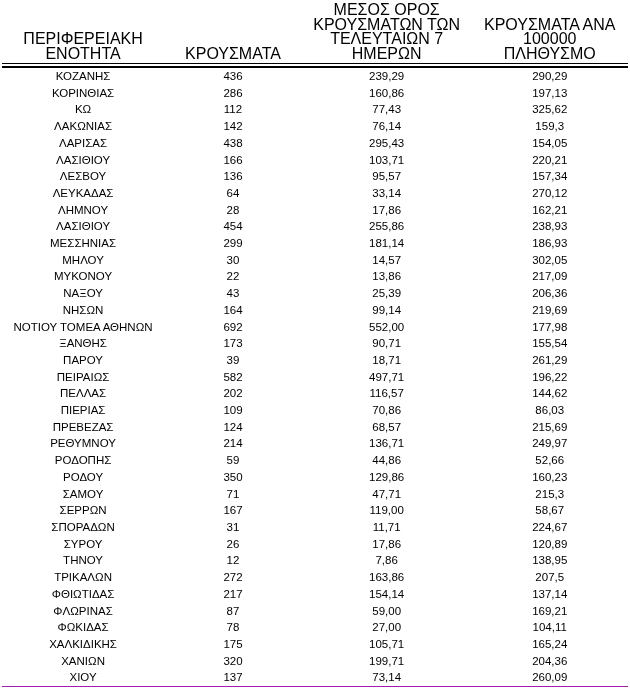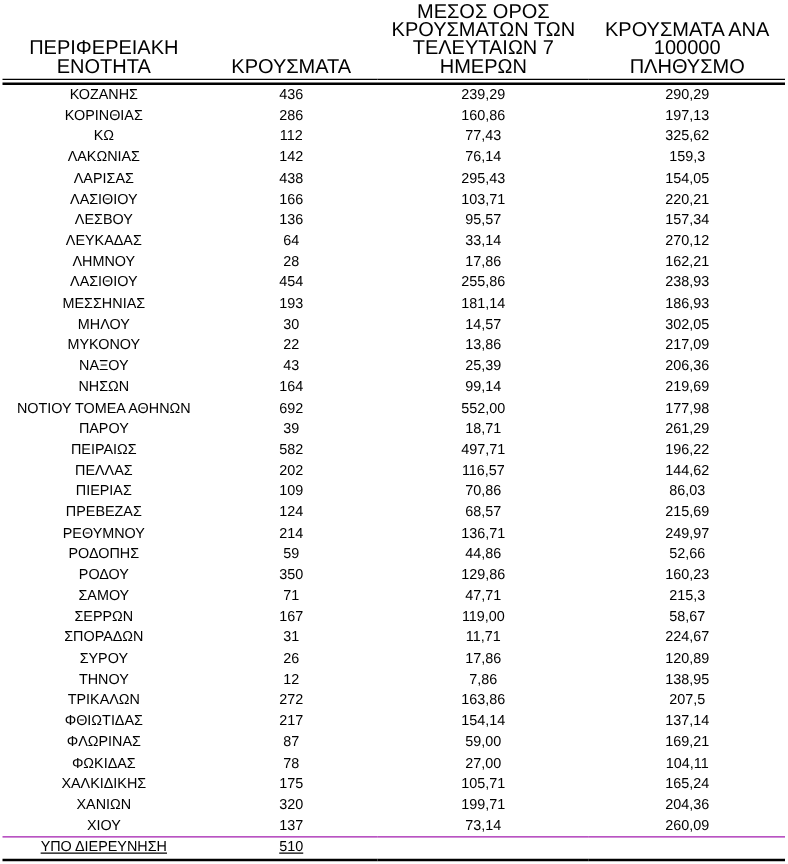--- a/index.html
+++ b/index.html
@@ -134,21 +134,21 @@
           <td>162,21</td>
         </tr>
         <tr>
           <td>ΛΑΣΙΘΙΟΥ</td>
           <td>454</td>
           <td>255,86</td>
           <td>238,93</td>
         </tr>
         <tr>
           <td>ΜΕΣΣΗΝΙΑΣ</td>
-          <td>193</td>
+          <td>299</td>
           <td>181,14</td>
           <td>186,93</td>
         </tr>
         <tr>
           <td>ΜΗΛΟΥ</td>
           <td>30</td>
           <td>14,57</td>
           <td>302,05</td>
         </tr>
         <tr>
@@ -167,20 +167,26 @@
           <td>ΝΗΣΩΝ</td>
           <td>164</td>
           <td>99,14</td>
           <td>219,69</td>
         </tr>
         <tr>
           <td>ΝΟΤΙΟΥ ΤΟΜΕΑ ΑΘΗΝΩΝ</td>
           <td>692</td>
           <td>552,00</td>
           <td>177,98</td>
+        </tr>
+        <tr>
+          <td>ΞΑΝΘΗΣ</td>
+          <td>173</td>
+          <td>90,71</td>
+          <td>155,54</td>
         </tr>
         <tr>
           <td>ΠΑΡΟΥ</td>
           <td>39</td>
           <td>18,71</td>
           <td>261,29</td>
         </tr>
         <tr>
           <td>ΠΕΙΡΑΙΩΣ</td>
           <td>582</td>

